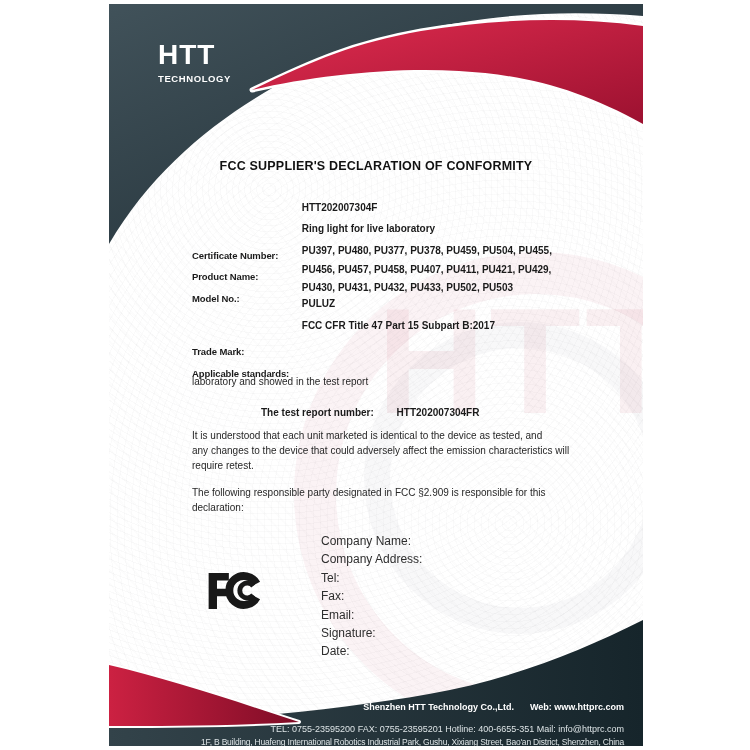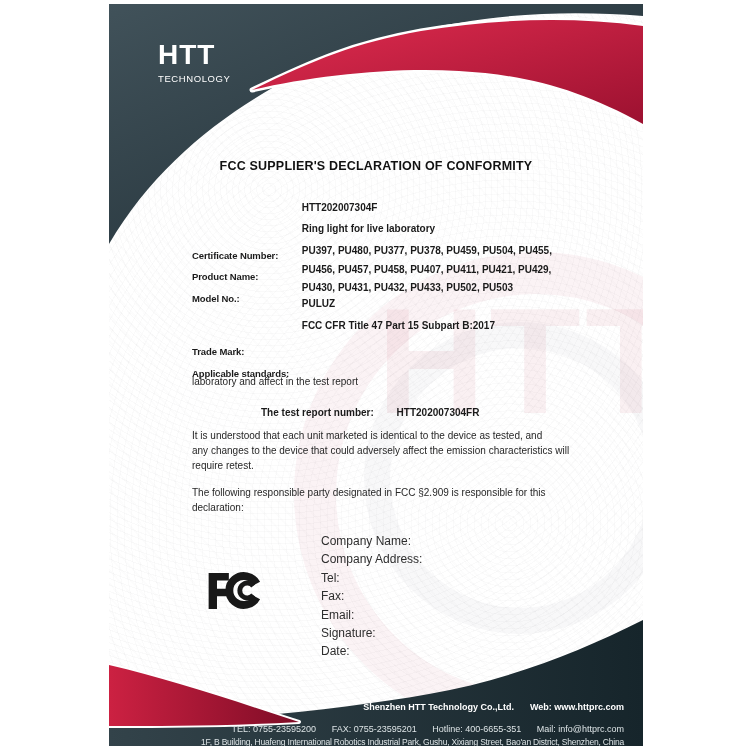--- a/index.html
+++ b/index.html
@@ -15,41 +15,41 @@
   
   .wm-ring{position:absolute;left:185px;top:248px;width:400px;height:400px;border-radius:50%;
            border:42px solid rgba(190,40,65,0.055);z-index:1;}
   .wm-ring2{position:absolute;left:255px;top:318px;width:260px;height:260px;border-radius:50%;
            border:26px solid rgba(120,120,130,0.05);z-index:1;}
   .wm-text{position:absolute;left:268px;top:282px;z-index:1;font-size:150px;font-weight:bold;
            letter-spacing:4px;color:rgba(185,60,75,0.075);line-height:1;}
   
   .brand{position:absolute;left:49px;top:36px;z-index:4;color:#ffffff;}
   .brand-name{font-size:28px;font-weight:bold;letter-spacing:1px;line-height:30px;}
-  .brand-tag{font-size:9.5px;font-weight:normal;letter-spacing:0.6px;margin-top:3px;}
+  .brand-tag{font-size:9.5px;font-weight:bold;letter-spacing:0.6px;margin-top:3px;}
   
   .doc{position:absolute;left:0;top:0;width:534px;height:742px;z-index:5;color:#222;}
   .title{position:absolute;left:0;top:155px;width:534px;text-align:center;
          font-size:12.5px;font-weight:bold;letter-spacing:0.2px;color:#111;}
   .row{position:absolute;left:83px;white-space:nowrap;font-size:10px;line-height:13px;}
   .row .lbl{font-weight:bold;letter-spacing:-0.1px;color:#1a1a1a;display:inline-block;width:107px;
             font-size:9.5px;vertical-align:top;margin-top:48px;}
   .row .val{font-weight:bold;color:#1a1a1a;display:inline-block;vertical-align:top;}
   .model-lines div{line-height:18.5px;}
   .para{position:absolute;left:83px;font-size:10px;line-height:15px;color:#272727;white-space:nowrap;}
   .report{position:absolute;left:152px;top:403px;font-size:10px;font-weight:bold;color:#1a1a1a;white-space:nowrap;}
   .report .num{margin-left:20px;}
   .form-labels{position:absolute;left:212px;top:528px;font-size:12px;line-height:18.4px;color:#2e2e2e;}
   .fcc-mark{position:absolute;left:97px;top:563px;width:58px;height:47px;}
   
   .foot{position:absolute;right:19px;z-index:6;white-space:nowrap;text-align:right;}
   .foot-1{top:698px;font-size:9px;font-weight:bold;color:#ffffff;}
   .foot-1 .gap{display:inline-block;width:16px;}
   .foot-2{top:720px;font-size:9px;color:#dde4e6;}
-  .foot-2 span{margin-left:13px;}
+  .foot-2 span{}
   .foot-3{top:733px;font-size:8.5px;letter-spacing:-0.2px;color:#dde4e6;}
 </style>
 </head>
 <body>
 
 <div class="stage">
   <div class="cert">
 
     <div class="wm-ring"></div>
     <div class="wm-ring2"></div>
@@ -107,21 +107,21 @@
       <div class="row" style="top:293px">
         <span class="lbl">Trade Mark:</span>
         <span class="val">PULUZ</span>
       </div>
       <div class="row" style="top:315px">
         <span class="lbl">Applicable standards:</span>
         <span class="val">FCC CFR Title 47 Part 15 Subpart B:2017</span>
       </div>
 
       <div class="para" style="top:370px">
-        <div>laboratory and affect in the test report</div>
+        <div>laboratory and showed in the test report</div>
       </div>
 
       <div class="report">
         <span>The test report number:</span>
         <span class="num">HTT202007304FR</span>
       </div>
 
       <div class="para" style="top:424px">
         <div>It is understood that each unit marketed is identical to the device as tested, and</div>
         <div>any changes to the device that could adversely affect the emission characteristics will</div>

